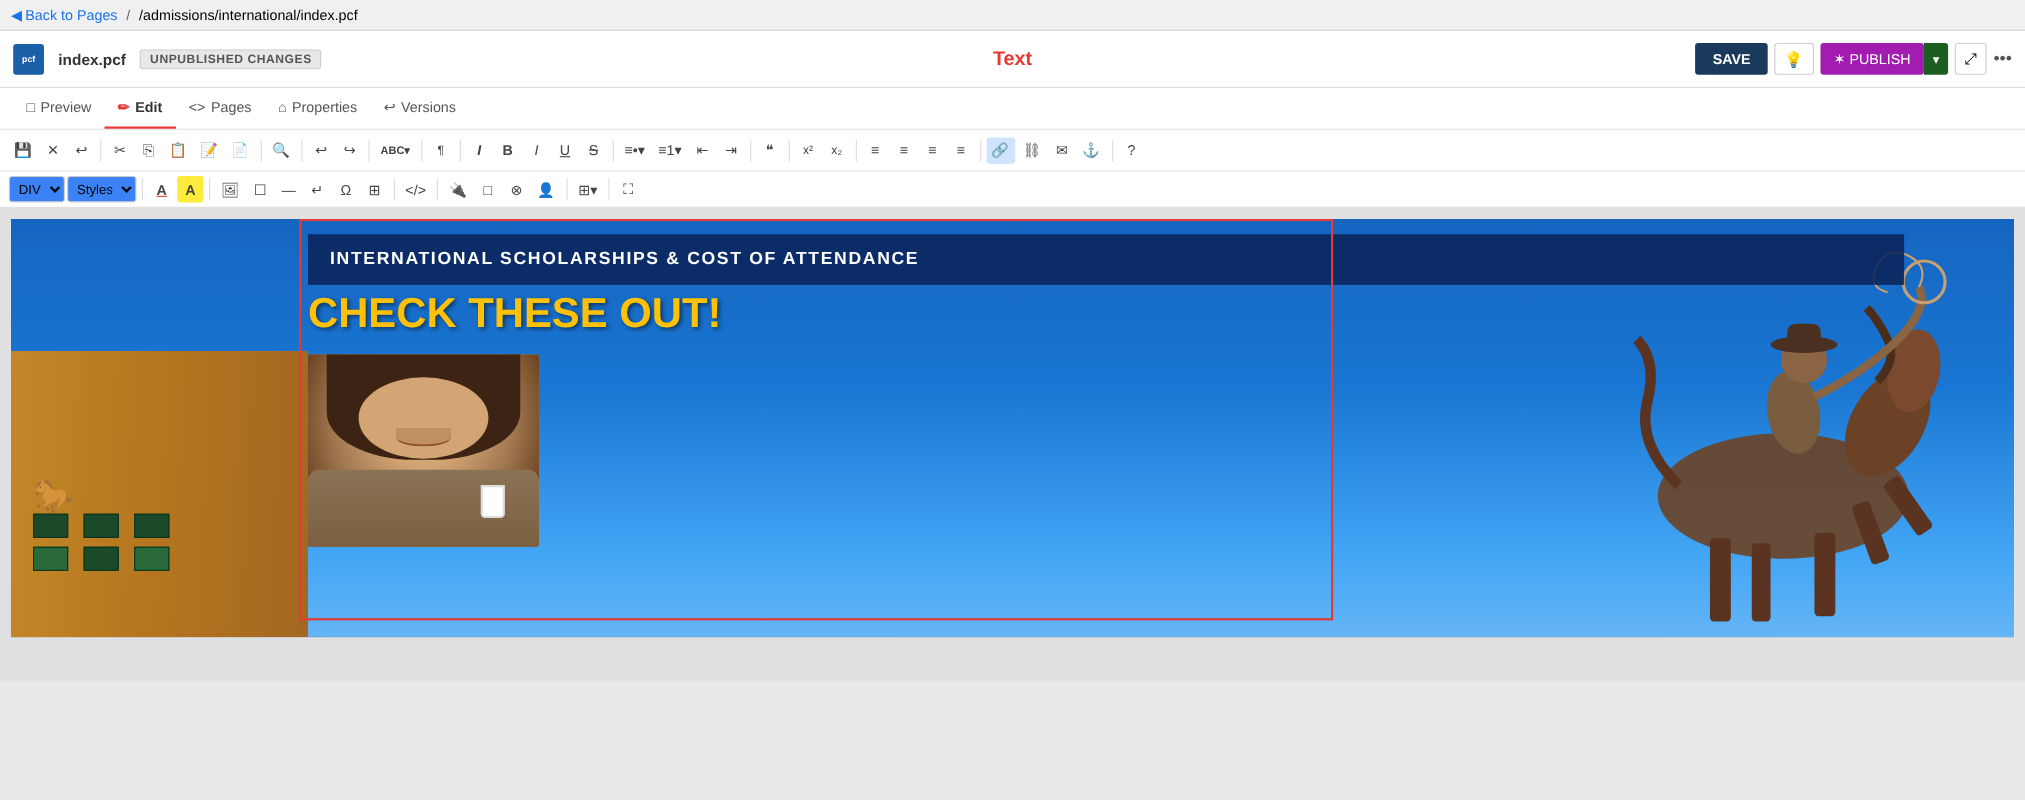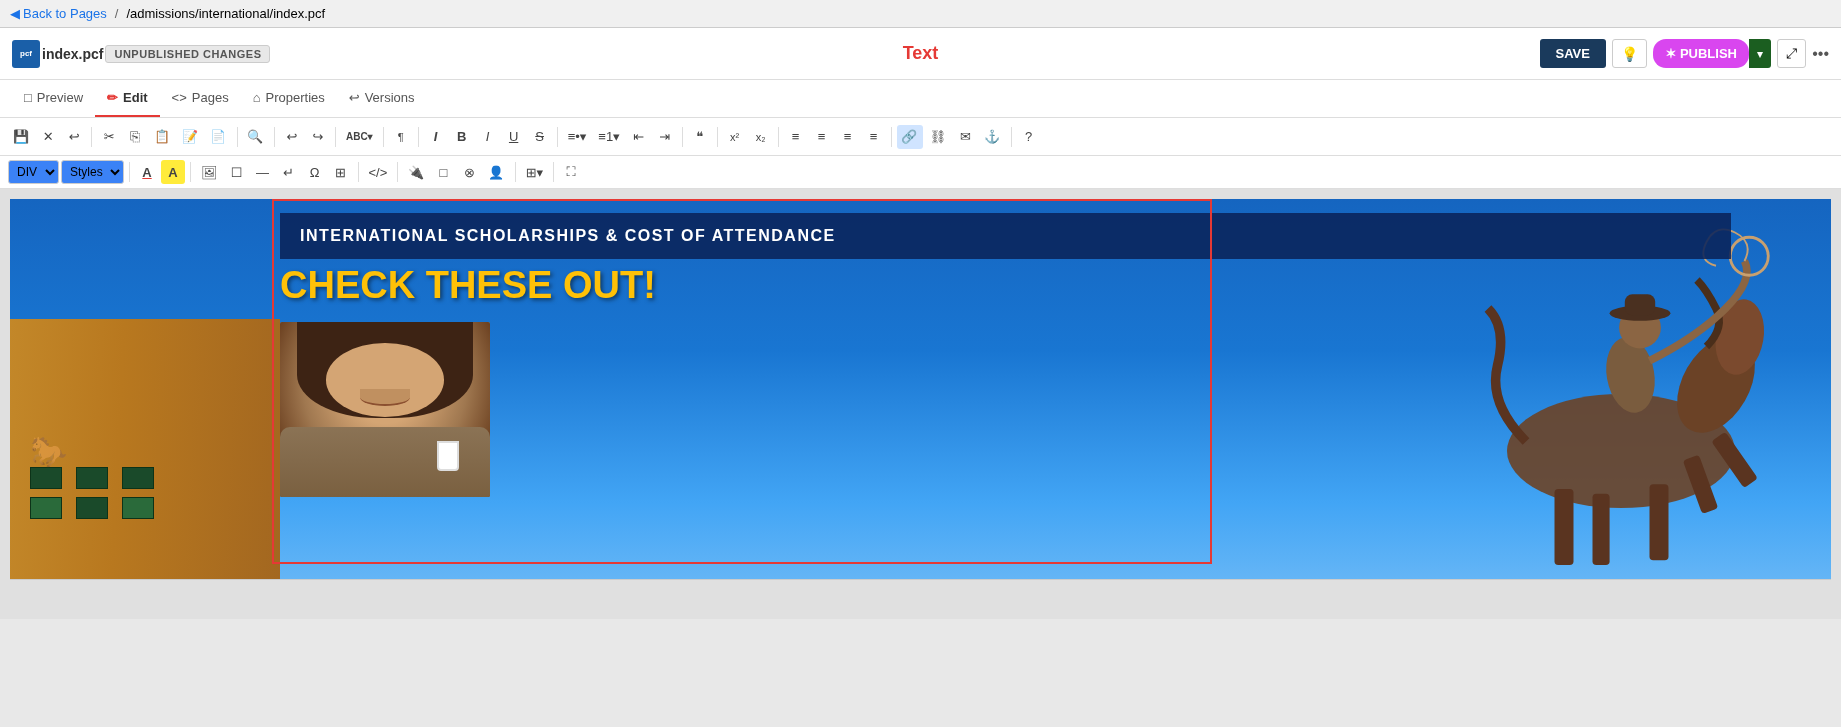--- a/index.html
+++ b/index.html
@@ -32,21 +32,21 @@
       border-bottom: 1px solid #ddd;
       padding: 6px 12px;
       display: flex;
       align-items: center;
       justify-content: space-between;
       height: 52px;
     }
     .header-left {
       display: flex;
       align-items: center;
-      gap: 2px;
+      gap: 13px;
     }
     .file-icon {
       width: 28px;
       height: 28px;
       background: #1a5fa8;
       border-radius: 3px;
       display: flex;
       align-items: center;
       justify-content: center;
       color: #fff;
@@ -95,27 +95,27 @@
     }
     .btn-lightbulb {
       background: #fff;
       border: 1px solid #ccc;
       border-radius: 3px;
       padding: 5px 8px;
       cursor: pointer;
       font-size: 14px;
     }
     .btn-publish {
-      background: #d946ef;
+      background: #a21caf;
       color: #fff;
       border: none;
-      border-radius: 13px;
+      border-radius: 3px;
       padding: 6px 12px;
       font-size: 13px;
-      font-weight: 700;
+      font-weight: 400;
       cursor: pointer;
       display: flex;
       align-items: center;
       gap: 5px;
     }
     .btn-publish-arrow {
       background: #1b5e20;
       color: #fff;
       border: none;
       border-radius: 0 3px 3px 0;

